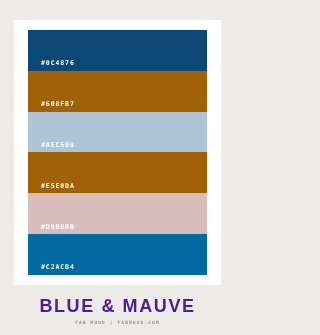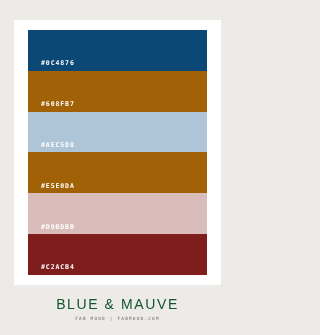--- a/index.html
+++ b/index.html
@@ -63,24 +63,24 @@
     height: 50px;
     display: flex;
     flex-direction: column;
     align-items: center;
     justify-content: flex-start;
     padding-top: 12px;
     box-sizing: border-box;
   }
   .footer-title {
     font-family: "Liberation Sans", sans-serif;
-    font-size: 14px;
+    font-size: 18px;
     letter-spacing: 1.6px;
-    color: #14532d;
-    font-weight: 400;
+    color: #4c1d95;
+    font-weight: 700;
     line-height: 1;
   }
   .footer-credit {
     margin-top: 6px;
     font-family: "DejaVu Sans Mono", "Liberation Mono", monospace;
     font-size: 4.4px;
     letter-spacing: 1.2px;
     color: #8e8c89;
     font-weight: 700;
     line-height: 1;
@@ -107,21 +107,21 @@
       </div>
 
       <div class="swatch" id="sw3" style="background: #a16207;">
         <span class="swatch-label" style="color: rgb(255, 255, 255);">#E5E0DA</span>
       </div>
 
       <div class="swatch" id="sw4" style="background: rgb(217, 189, 187);">
         <span class="swatch-label" style="color: rgb(255, 255, 255);">#D9BDBB</span>
       </div>
 
-      <div class="swatch" id="sw5" style="background: #7f1d1d;">
+      <div class="swatch" id="sw5" style="background: #0369a1;">
         <span class="swatch-label" style="color: rgb(255, 255, 255);">#C2ACB4</span>
       </div>
 
     </div>
   </div>
 
   <div class="footer">
     <div class="footer-title">BLUE &amp; MAUVE</div>
     <div class="footer-credit">FAB MOOD | FABMOOD.COM</div>
   </div>

